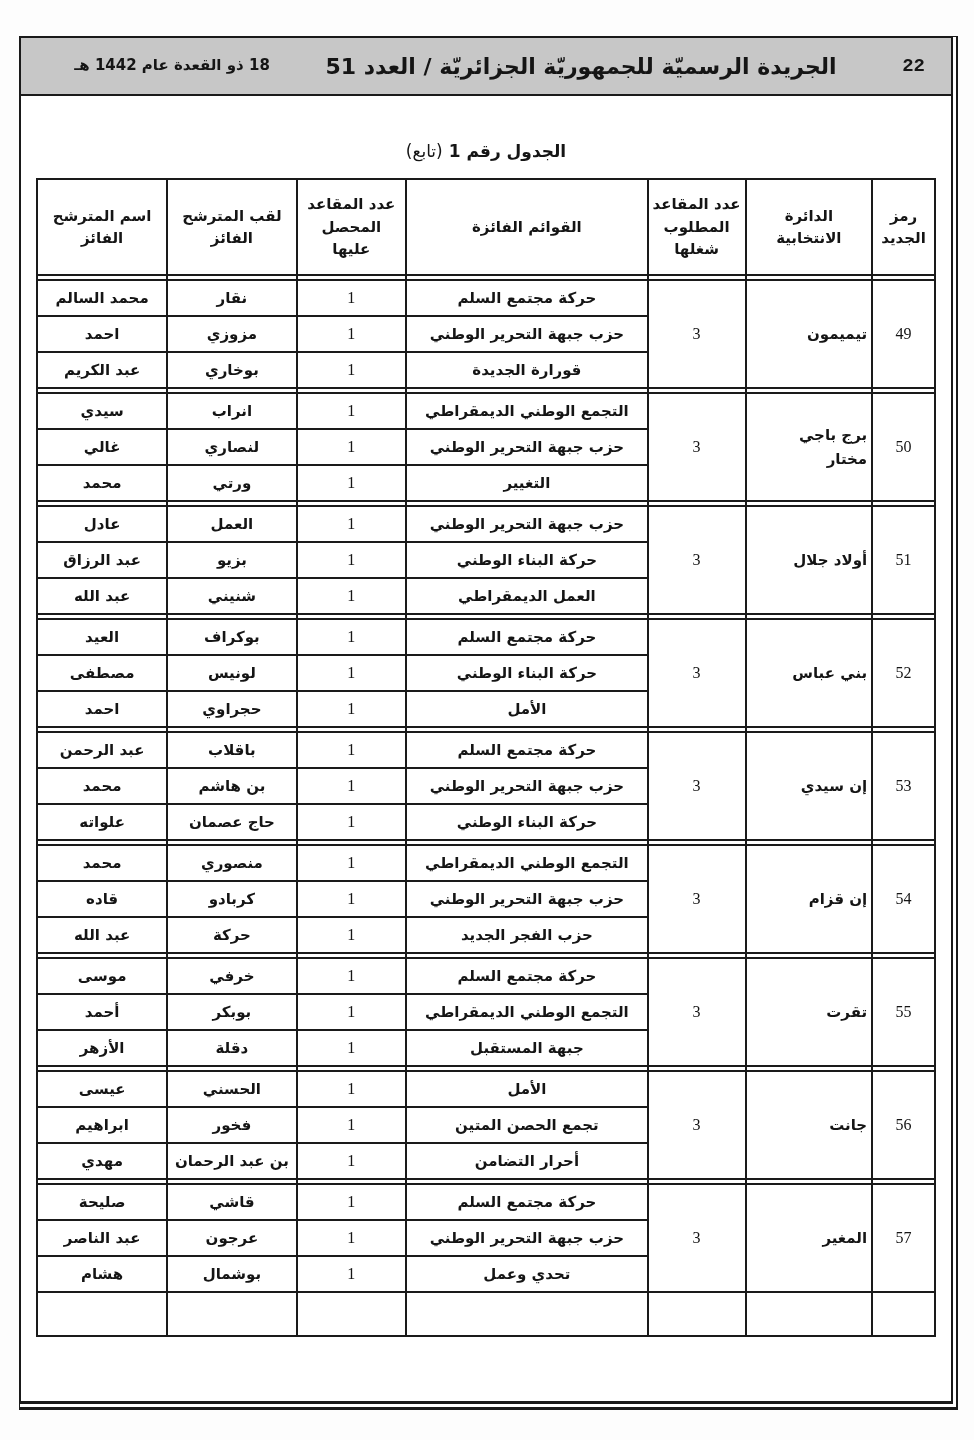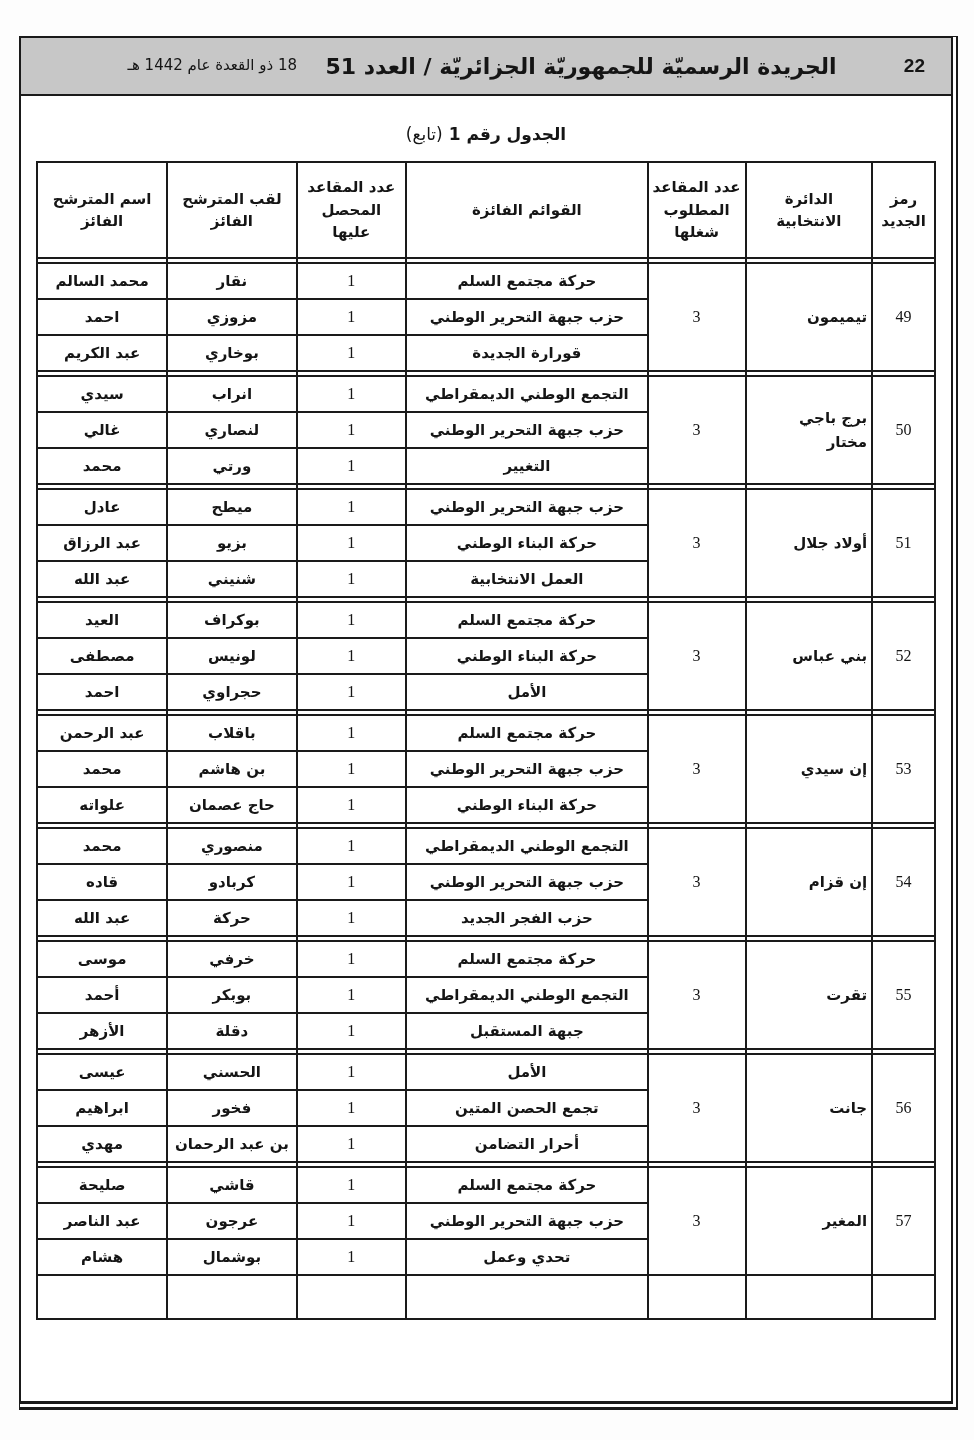--- a/index.html
+++ b/index.html
@@ -22,26 +22,26 @@
     border-right:7px double var(--line);
     border-bottom:9px double var(--line);
   }
   .masthead{
     height:58px;background:var(--masthead-bg);
     border-bottom:2px solid var(--line);
     display:flex;align-items:center;justify-content:space-between;
     padding:0 26px;
   }
   .page-num{
-    font-family:Liberation Sans, sans-serif;font-weight:700;font-size:19px;
+    font-family:Liberation Mono, monospace;font-weight:700;font-size:19px;
     width:60px;text-align:right;
   }
   .journal{flex:1 1 auto;text-align:center;font-weight:700;font-size:22px;}
-  .dates{width:250px;text-align:right;font-weight:400;font-size:15px;line-height:1.55;}
-  .content{padding:23px 15px 0;}
+  .dates{width:250px;text-align:center;font-weight:700;font-size:15px;line-height:1.55;}
+  .content{padding:40px 15px 0;}
   .tbl-title{text-align:center;font-size:17px;font-weight:700;margin:0 0 12px;line-height:30px;}
   .tbl-title .suffix{font-weight:400;}
   table.results{
     width:900px;margin:0 auto;border-collapse:collapse;table-layout:fixed;
   }
   .results th,.results td{
     border:2px solid var(--line);
     text-align:center;vertical-align:middle;
     padding:2px 4px;overflow:hidden;
   }
@@ -174,31 +174,31 @@
             <td></td>
             <td></td>
             <td></td>
           </tr>
           <tr>
             <td class="num" rowspan="3">51</td>
             <td class="ar district" rowspan="3">أولاد جلال</td>
             <td class="num" rowspan="3">3</td>
             <td class="ar">حزب جبهة التحرير الوطني</td>
             <td class="num">1</td>
-            <td class="ar">ميطح</td>
+            <td class="ar">العمل</td>
             <td class="ar">عادل</td>
           </tr>
           <tr>
             <td class="ar">حركة البناء الوطني</td>
             <td class="num">1</td>
             <td class="ar">بزيو</td>
             <td class="ar">عبد الرزاق</td>
           </tr>
           <tr>
-            <td class="ar">العمل الانتخابية</td>
+            <td class="ar">العمل الديمقراطي</td>
             <td class="num">1</td>
             <td class="ar">شنيني</td>
             <td class="ar">عبد الله</td>
           </tr>
           <tr class="gap-row">
             <td></td>
             <td></td>
             <td></td>
             <td></td>
             <td></td>

